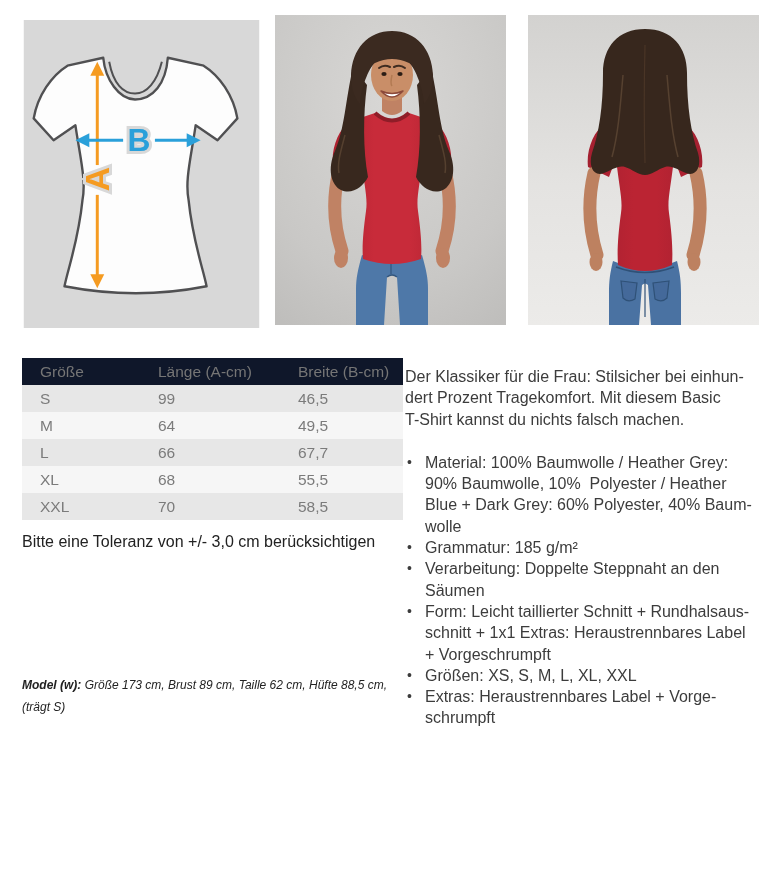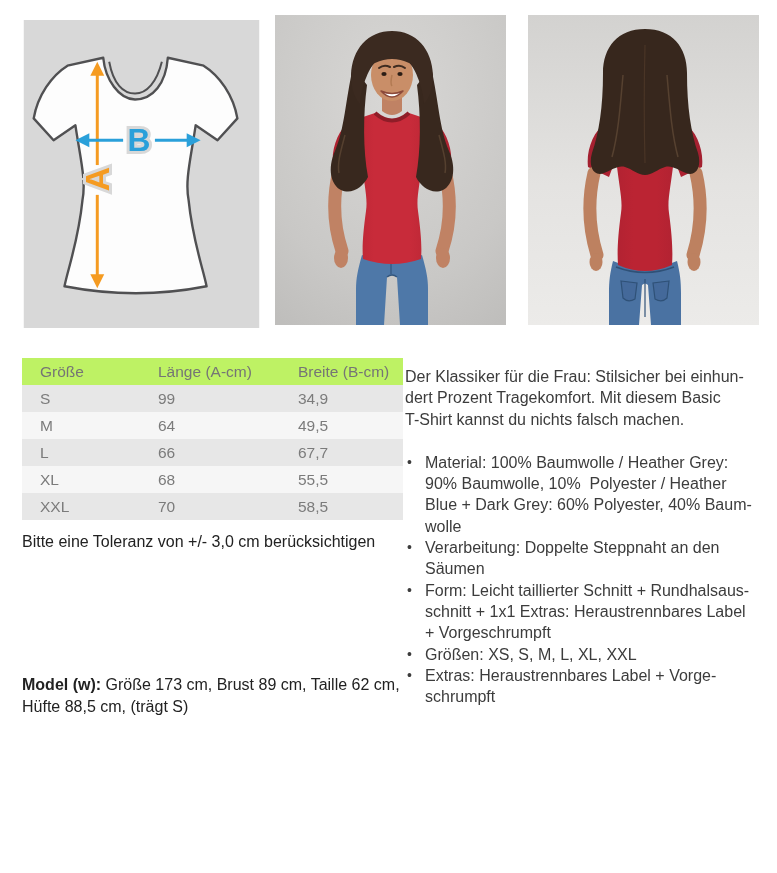--- a/index.html
+++ b/index.html
@@ -17,32 +17,32 @@
     position:absolute;left:22px;top:358px;width:363px;
     border-collapse:collapse;table-layout:fixed;
     font-size:15.5px;color:#7b7b7b;
   }
   .size-table th,.size-table td{
     height:27px;padding:0;text-align:left;font-weight:400;vertical-align:middle;
   }
   .size-table th:nth-child(1),.size-table td:nth-child(1){width:118px;padding-left:18px;}
   .size-table th:nth-child(2),.size-table td:nth-child(2){width:140px;}
   .size-table th:nth-child(3),.size-table td:nth-child(3){width:105px;}
-  .size-table thead tr{background:#bef264;color:#757575;}
+  .size-table thead tr{background:#0f172a;color:#757575;}
   .size-table tbody tr:nth-child(odd){background:#e7e7e7;}
   .size-table tbody tr:nth-child(even){background:#f6f6f6;}
 
   
   .tolerance-note{
     position:absolute;left:22px;top:531px;width:380px;
     font-size:16px;color:#222222;line-height:21px;
   }
   .model-info{
     position:absolute;left:22px;top:674px;width:380px;
-    font-size:16px;color:#222222;line-height:22px;
+    font-size:12px;color:#222222;line-height:22px;font-style:italic;
   }
   .model-info .b{font-weight:700;}
 
   
   .description{
     position:absolute;left:405px;top:366px;width:372px;
     font-size:16px;color:#3c3c3c;line-height:21.3px;
   }
   .description .line{display:block;white-space:pre-wrap;}
   .bullet-list{list-style:none;margin:22px 0 0 0;padding:0;}
@@ -193,21 +193,21 @@
       <tr>
           <th>Größe</th>
           <th>Länge (A-cm)</th>
           <th>Breite (B-cm)</th>
         </tr>
     </thead>
     <tbody>
         <tr>
           <td>S</td>
           <td>99</td>
-          <td>34,9</td>
+          <td>46,5</td>
         </tr>
         <tr>
           <td>M</td>
           <td>64</td>
           <td>49,5</td>
         </tr>
         <tr>
           <td>L</td>
           <td>66</td>
           <td>67,7</td>
@@ -230,20 +230,21 @@
   <div class="model-info"><span class="b">Model (w):</span><span> Größe 173 cm, Brust 89 cm, Taille 62 cm, Hüfte 88,5 cm, (trägt S)</span></div>
 
   <div class="description">
     <p style="margin:0;">
       <span class="line">Der Klassiker für die Frau: Stilsicher bei einhun-</span>
       <span class="line">dert Prozent Tragekomfort. Mit diesem Basic</span>
       <span class="line">T-Shirt kannst du nichts falsch machen.</span>
     </p>
     <ul class="bullet-list">
         <li>Material: 100% Baumwolle / Heather Grey:<br>90% Baumwolle, 10%  Polyester / Heather<br>Blue + Dark Grey: 60% Polyester, 40% Baum-<br>wolle</li>
+        <li>Grammatur: 185 g/m²</li>
         <li>Verarbeitung: Doppelte Steppnaht an den<br>Säumen</li>
         <li>Form: Leicht taillierter Schnitt + Rundhalsaus-<br>schnitt + 1x1 Extras: Heraustrennbares Label<br>+ Vorgeschrumpft</li>
         <li>Größen: XS, S, M, L, XL, XXL</li>
         <li>Extras: Heraustrennbares Label + Vorge-<br>schrumpft</li>
       </ul>
   </div>
 
 </div>
 
 </body></html>

